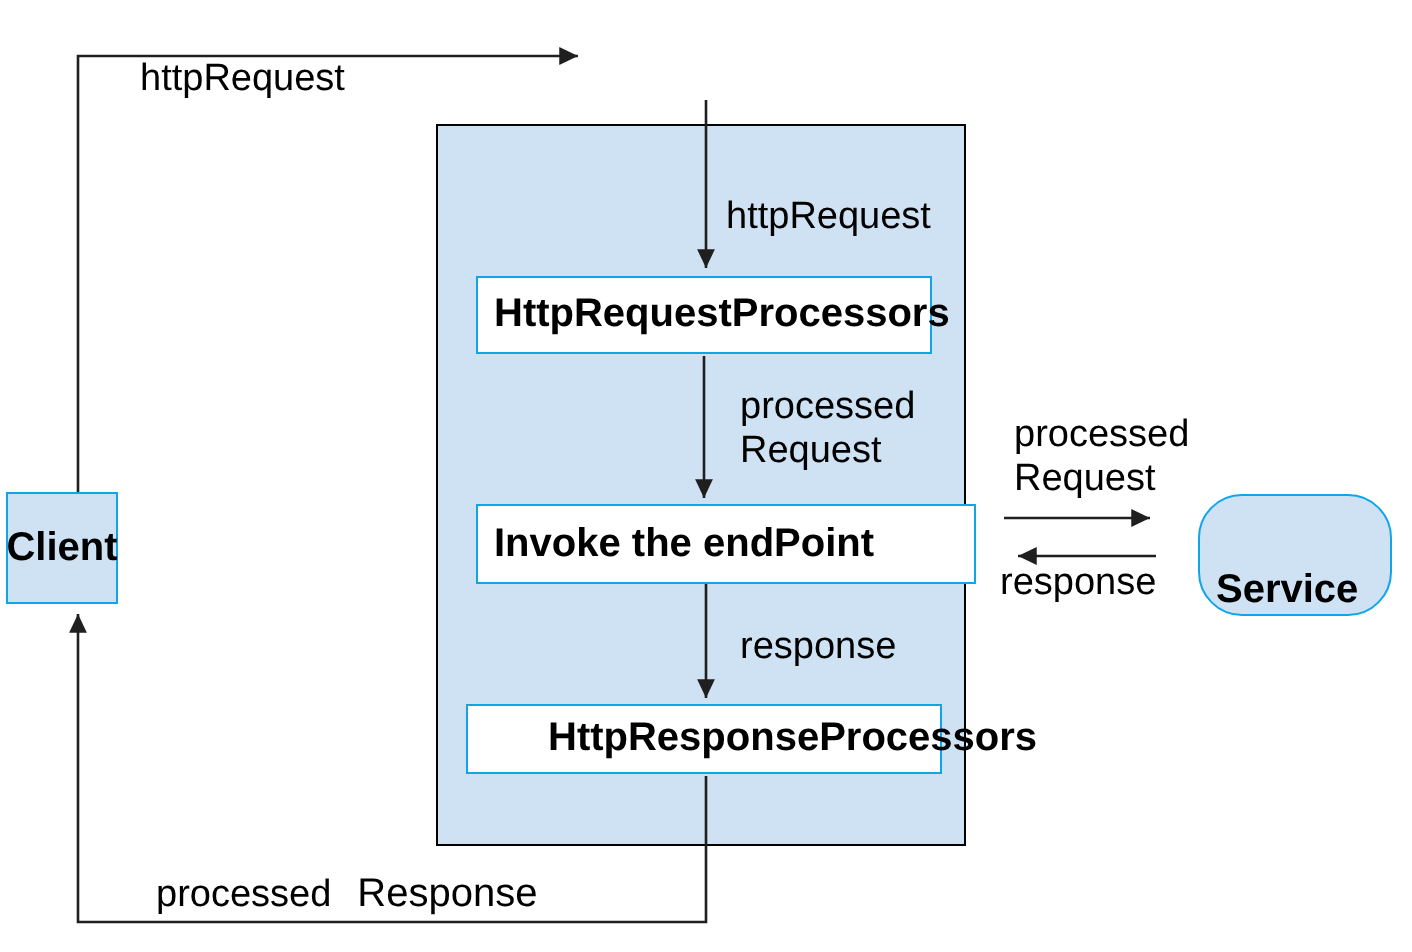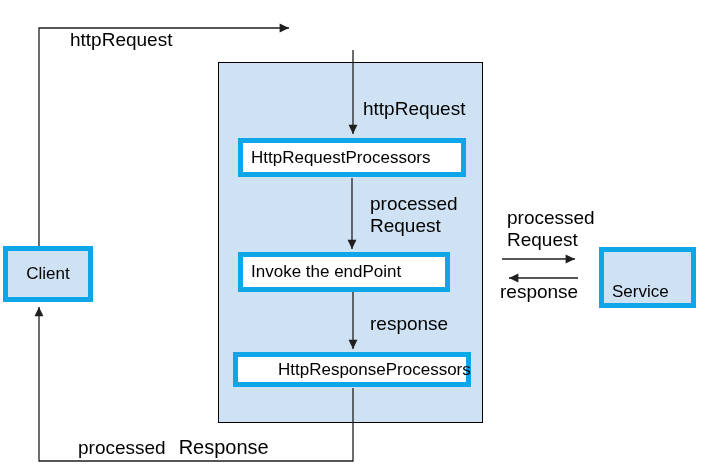--- a/index.html
+++ b/index.html
@@ -15,23 +15,24 @@
   .edges-svg {
     position: absolute;
     left: 0; top: 0;
     width: 706px; height: 476px;
     z-index: 2;
     pointer-events: none;
   }
   .node {
     position: absolute;
     box-sizing: border-box;
-    border: 5px solid #0ea5e9;
-    font-size: 17px;
+    border: 1px solid #0ea5e9;
+    font-size: 20px;
     z-index: 3;
+    font-weight: bold;
   }
   .container-box {
     position: absolute;
     box-sizing: border-box;
     border: 1px solid #000000;
     background: #cfe2f3;
     z-index: 1;
   }
   .blue-fill { background: #cfe2f3; }
   .white-fill { background: #ffffff; }
@@ -84,38 +85,38 @@
     </defs>
     <polyline points="39,246 39,28 289,28" fill="none" stroke="#1f1f1f" stroke-width="1.3" marker-end="url(#arr)"></polyline>
     <polyline points="353,50 353,134" fill="none" stroke="#1f1f1f" stroke-width="1.3" marker-end="url(#arr)"></polyline>
     <polyline points="352,178 352,249" fill="none" stroke="#1f1f1f" stroke-width="1.3" marker-end="url(#arr)"></polyline>
     <polyline points="353,292 353,349" fill="none" stroke="#1f1f1f" stroke-width="1.3" marker-end="url(#arr)"></polyline>
     <polyline points="353,388 353,461 39,461 39,307" fill="none" stroke="#1f1f1f" stroke-width="1.3" marker-end="url(#arr)"></polyline>
     <polyline points="502,259 575,259" fill="none" stroke="#1f1f1f" stroke-width="1.3" marker-end="url(#arr)"></polyline>
     <polyline points="578,278 509,278" fill="none" stroke="#1f1f1f" stroke-width="1.3" marker-end="url(#arr)"></polyline>
   </svg>
 
-  <div class="node blue-fill client-node" style="left:3px; top:246px; width:90px; height:56px;">
+  <div class="node blue-fill client-node" style="left:3px; top:246px; width:56px; height:56px;">
     <span>Client</span>
   </div>
 
 
   <div class="node white-fill inner-node" style="left:238px; top:138px; width:228px; height:39px;">
     <span>HttpRequestProcessors</span>
   </div>
 
-  <div class="node white-fill inner-node" style="left:238px; top:252px; width:212px; height:40px;">
+  <div class="node white-fill inner-node" style="left:238px; top:252px; width:250px; height:40px;">
     <span>Invoke the endPoint</span>
   </div>
 
   <div class="node white-fill inner-node" style="left:233px; top:352px; width:238px; height:35px;padding-left:40px;">
     <span>HttpResponseProcessors</span>
   </div>
 
-  <div class="node blue-fill service-node" style="left:599px; top:247px; width:97px; height:61px;">
+  <div class="node blue-fill service-node" style="left:599px; top:247px; width:97px; height:61px;border-radius:22px;">
     <div>Service</div>
   </div>
 
   <div class="lbl" style="left:70px; top:29px;">httpRequest</div>
 
   <div class="lbl" style="left:363px; top:98px;">httpRequest</div>
 
   <div class="lbl lbl-two-line" style="left:370px; top:193px;">
     <div>processed</div>
     <div>Request</div>

